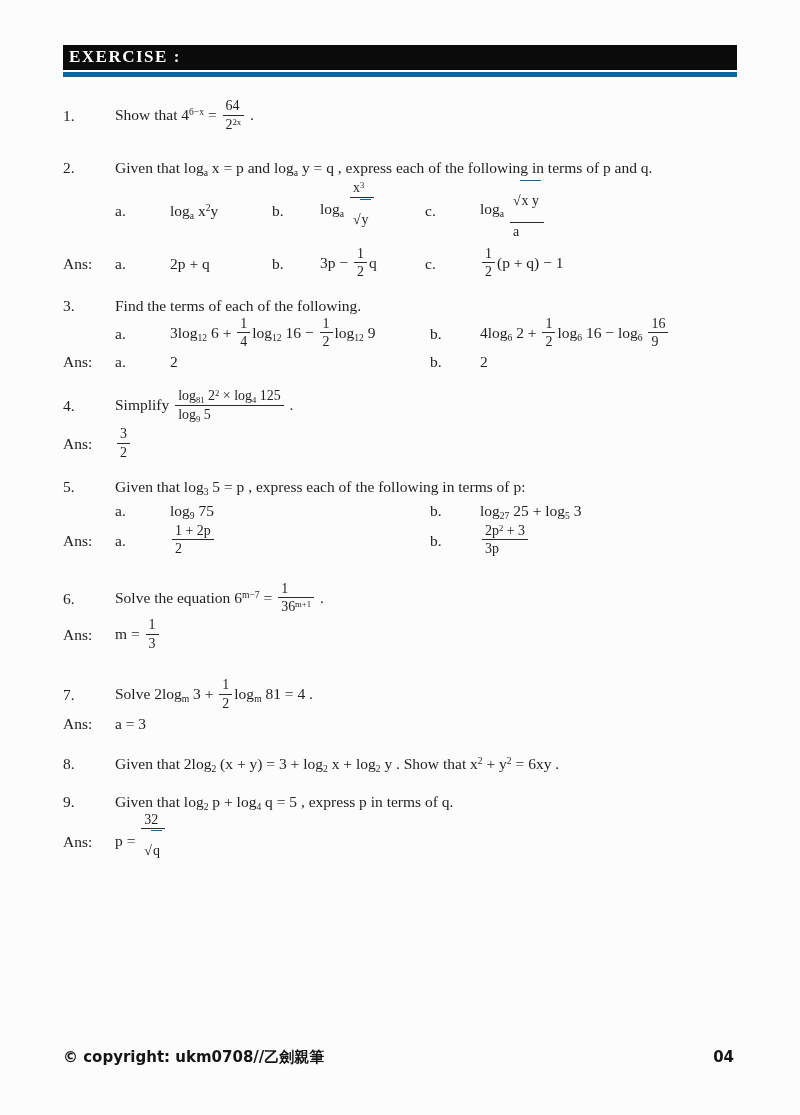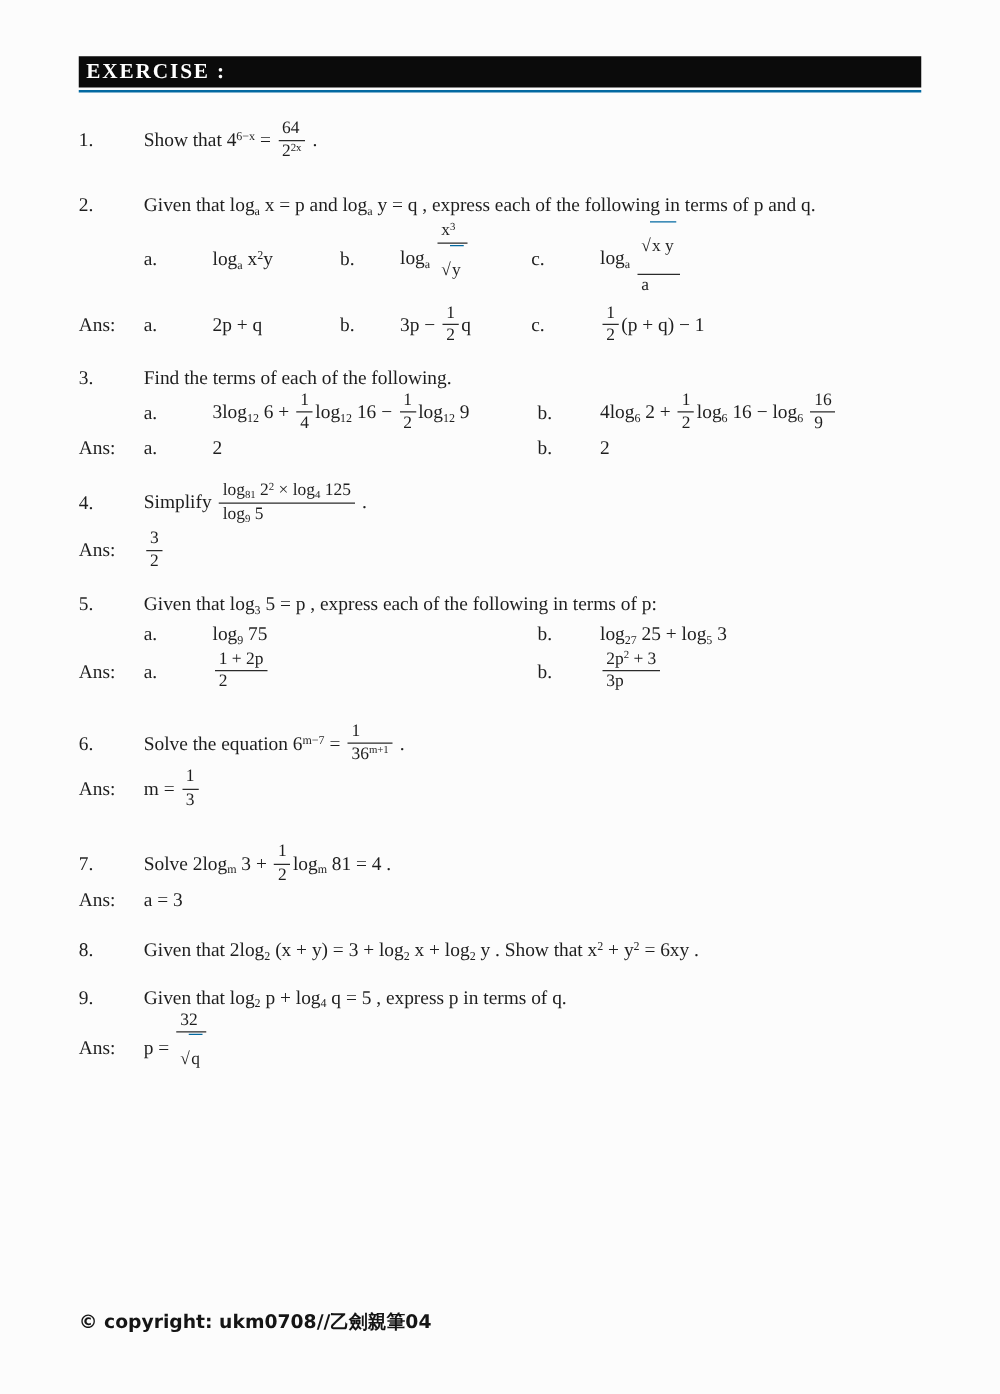--- a/index.html
+++ b/index.html
@@ -5,21 +5,21 @@
   html,body{margin:0;padding:0;}
   .page{
     position:relative;
     width:800px;height:1115px;
     background:#fcfcfc;
     font-family:"Liberation Serif","DejaVu Serif",serif;
     font-size:15.5px;color:#1e1e1e;
     overflow:hidden;
   }
   .content{padding:0 63px;}
-  .header-wrap{width:674px;margin-top:45px;border-bottom:2px solid #0369a1;padding-bottom:2px;}
+  .header-wrap{width:674px;margin-top:45px;border-bottom:5px solid #0369a1;padding-bottom:2px;}
   .header-bar{
     background:#0b0b0b;color:#fff;font-weight:bold;
     font-size:17px;letter-spacing:1.5px;padding:2px 6px 3px;
   }
   .row{display:flex;align-items:center;}
   .pnum{width:52px;flex:none;}
   .ptext{flex:1;}
   .sub{padding-left:52px;}
   .plabel{width:55px;flex:none;}
   .w102{width:102px;flex:none;}
@@ -37,21 +37,21 @@
     display:inline-block;vertical-align:middle;
     line-height:1.12;font-size:0.9em;margin:0 2px;position:relative;top:-1px;
   }
   .frac>.num{display:block;padding:0 3px 1px;}
   .frac>.den{display:block;border-top:1px solid #2a2a2a;padding:1px 3px 0;}
   .sqrt{display:inline-block;white-space:nowrap;}
   .sqrt>.rad{letter-spacing:-1px;}
   .sqrt>.radbody{display:inline-block;border-top:1px solid #0369a1;padding:12px 2px;}
   .footer{
     position:absolute;left:63px;right:66px;top:1048px;
-    display:flex;justify-content:flex-start;
+    display:flex;justify-content:space-between;
     font-family:"DejaVu Sans","Liberation Sans",sans-serif;
     font-weight:bold;font-size:15px;color:#151515;
   }
 </style>
 </head>
 <body>
 
 <div class="page">
   <div class="content">
 

